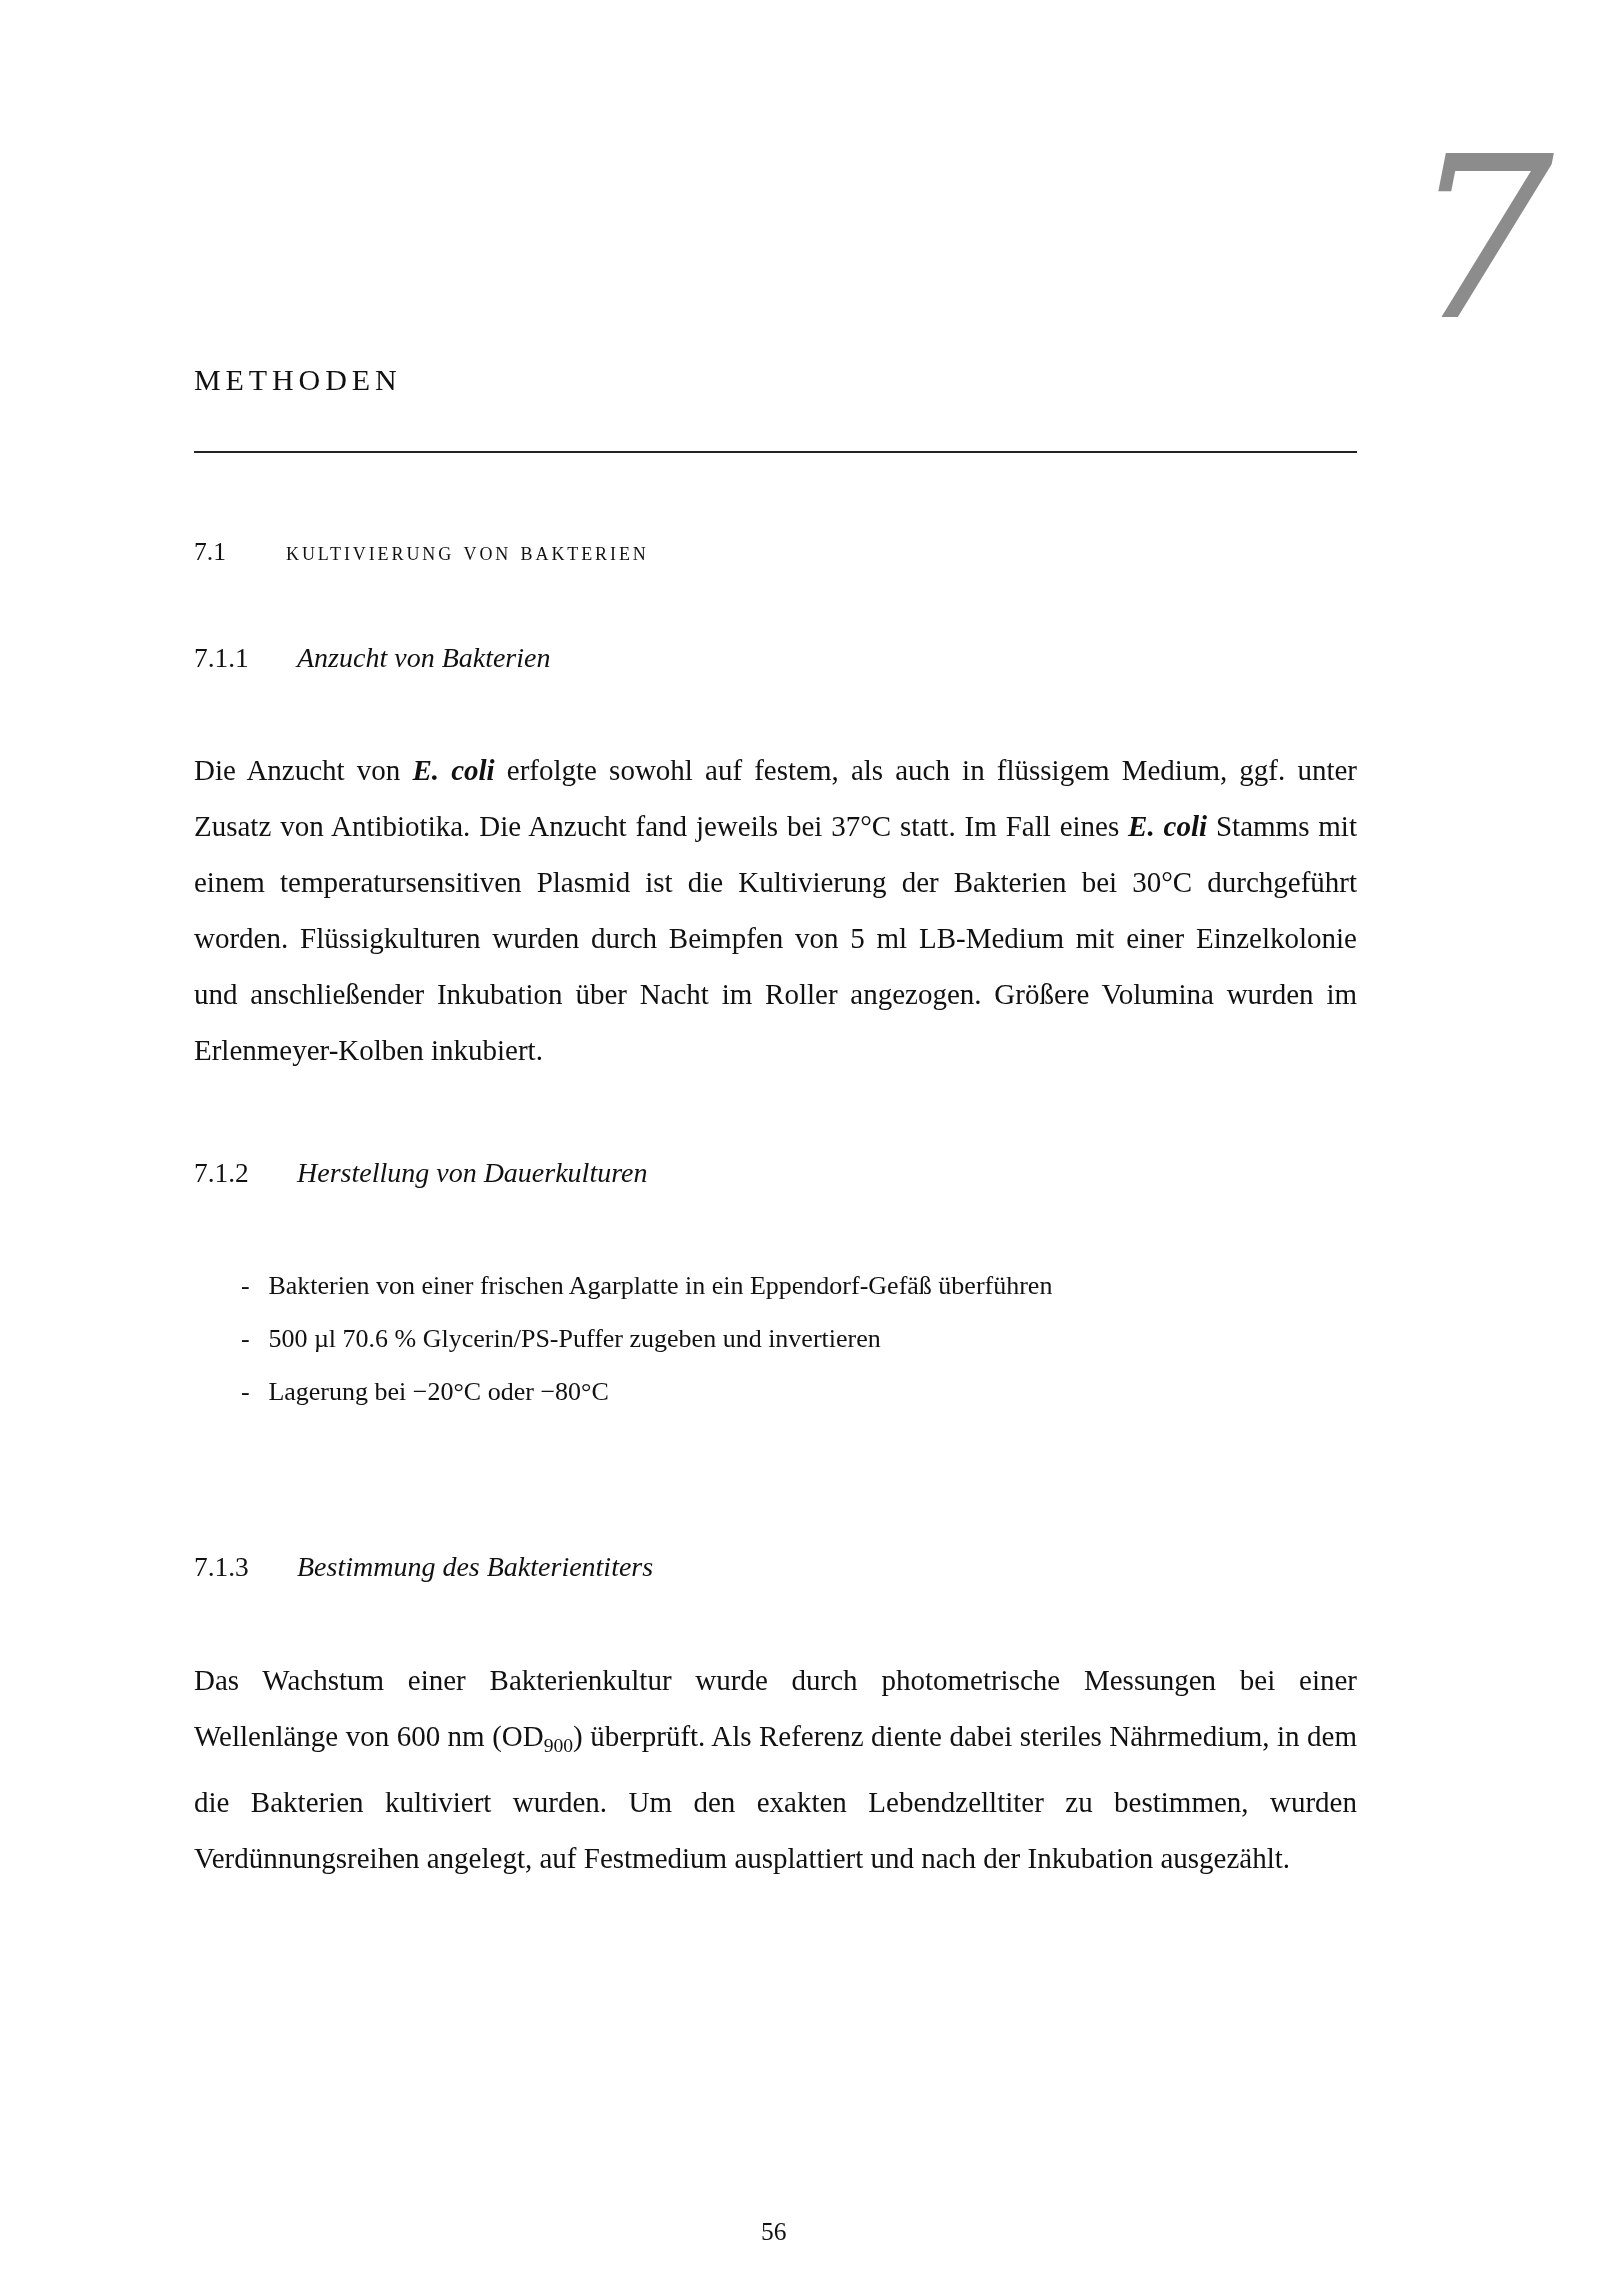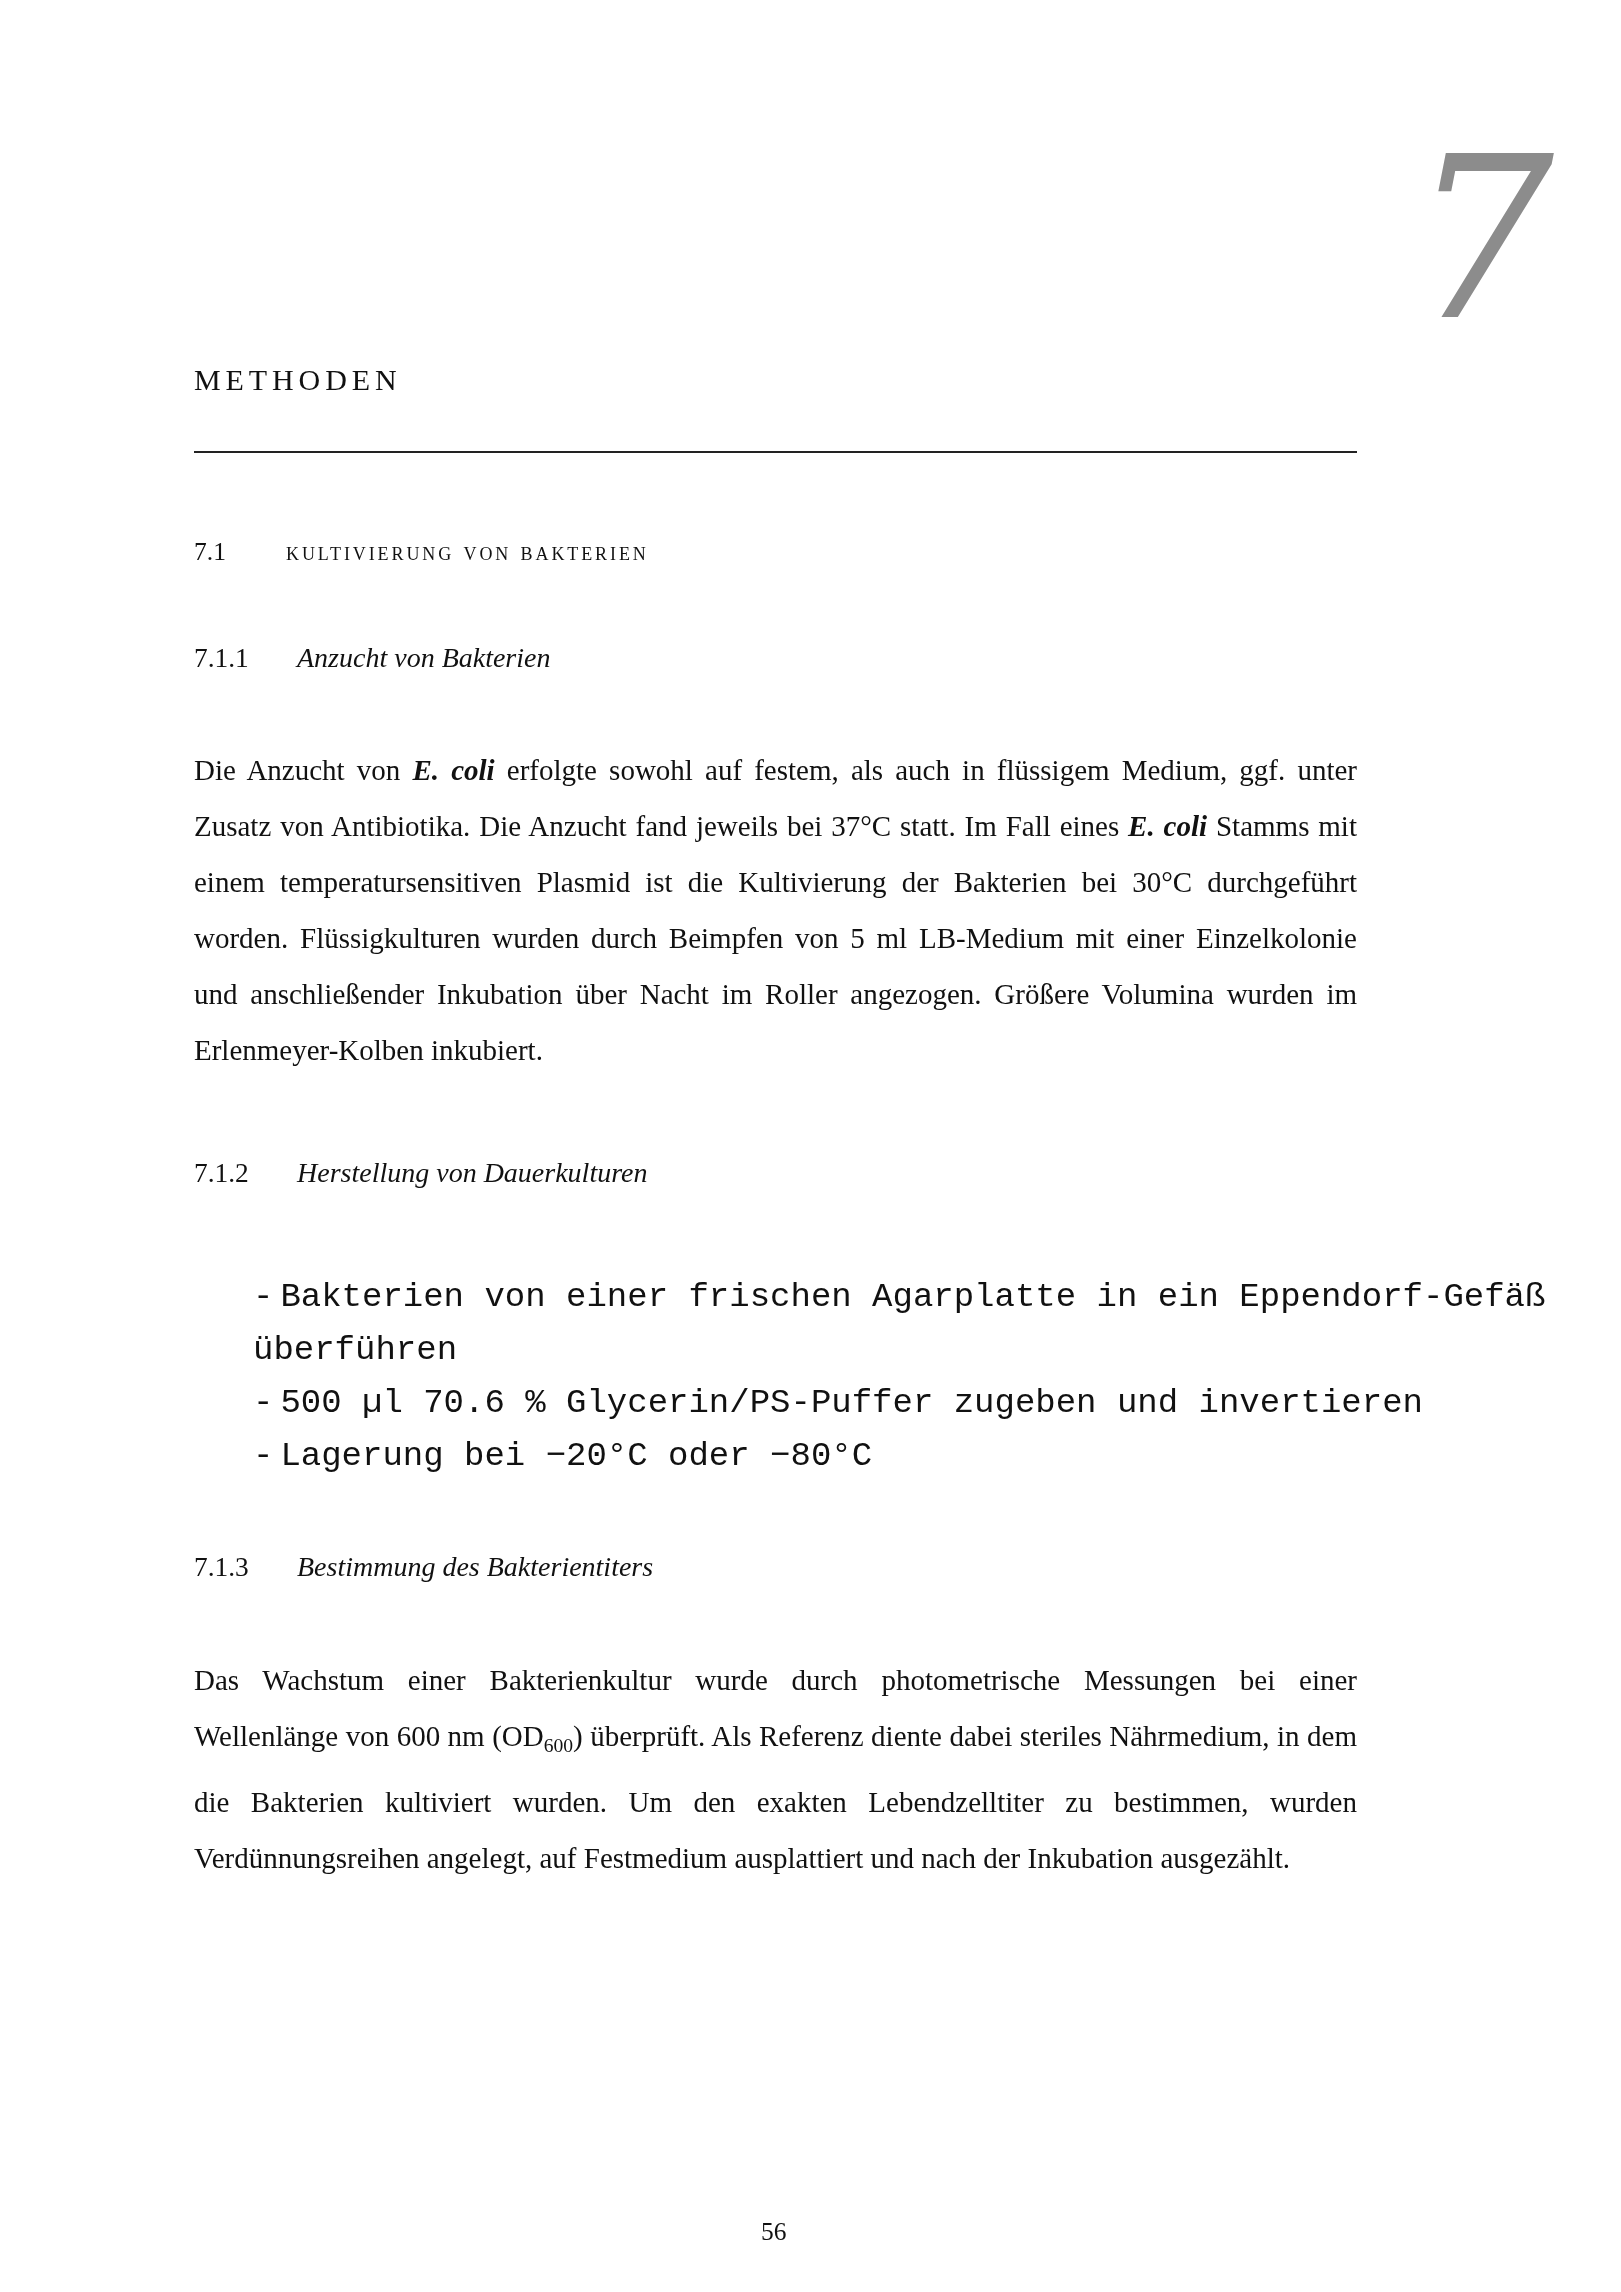--- a/index.html
+++ b/index.html
@@ -10,21 +10,21 @@
   .chapter-title { position: absolute; left: 194px; top: 363px; font-size: 30px; letter-spacing: 4.9px; }
   .rule { position: absolute; left: 194px; top: 451px; width: 1163px; height: 0; border-top: 2px solid #222; }
   .sec { position: absolute; left: 194px; top: 537px; font-size: 25.5px; }
   .sec .num { display: inline-block; width: 92px; }
   .sec .ttl { font-variant: small-caps; text-transform: lowercase; letter-spacing: 2.9px; font-size: 26px; }
   .sub { position: absolute; left: 194px; font-size: 28px; }
   .sub .num { display: inline-block; width: 90px; font-size: 27.4px; }
   .sub .ttl { font-style: italic; margin-left: 13px; }
   .para { position: absolute; left: 194px; width: 1163px; font-size: 29px; line-height: 56px; text-align: justify; }
   .para i { font-style: italic; font-weight: bold; }
-  .list { position: absolute; left: 241px; font-size: 34px; line-height: 53px; margin: 12px; padding: 0; list-style: none; font-family: Liberation Mono, monospace; }
+  .list { position: absolute; left: 241px; font-size: 26px; line-height: 53px; margin: 0; padding: 0; list-style: none; }
   .list li .dash { display: inline-block; width: 27.4px; }
   .pnum { position: absolute; left: 761px; top: 2217px; font-size: 25.5px; }
   sub { font-size: 19.6px; vertical-align: -5.9px; }
 </style>
 </head>
 <body>
 
 <div class="chapter-num">7</div>
 <div class="chapter-title">METHODEN</div>
 <div class="rule"></div>
@@ -49,17 +49,17 @@
   <li><span class="dash">-</span><span>Bakterien von einer frischen Agarplatte in ein Eppendorf-Gefäß überführen</span></li>
   <li><span class="dash">-</span><span>500 µl 70.6 % Glycerin/PS-Puffer zugeben und invertieren</span></li>
   <li><span class="dash">-</span><span>Lagerung bei −20°C oder −80°C</span></li>
 </ul>
 
 <div class="sub" style="top:1551px;">
   <span class="num">7.1.3</span><span class="ttl">Bestimmung des Bakterientiters</span>
 </div>
 
 <div class="para" style="top:1652px;">
-  <span>Das Wachstum einer Bakterienkultur wurde durch photometrische Messungen bei einer Wellenlänge von 600 nm (OD</span><sub>600</sub><span>) überprüft. Als Referenz diente dabei steriles Nährmedium, in dem die Bakterien kultiviert wurden. Um den exakten Lebendzelltiter zu bestimmen, wurden Verdünnungsreihen angelegt, auf Festmedium ausplattiert und nach der Inkubation ausgezählt.</span>
+  <span>Das Wachstum einer Bakterienkultur wurde durch photometrische Messungen bei einer Wellenlänge von 600 nm (OD</span><sub>900</sub><span>) überprüft. Als Referenz diente dabei steriles Nährmedium, in dem die Bakterien kultiviert wurden. Um den exakten Lebendzelltiter zu bestimmen, wurden Verdünnungsreihen angelegt, auf Festmedium ausplattiert und nach der Inkubation ausgezählt.</span>
 </div>
 
 <div class="pnum">56</div>
 
 
 </body></html>

